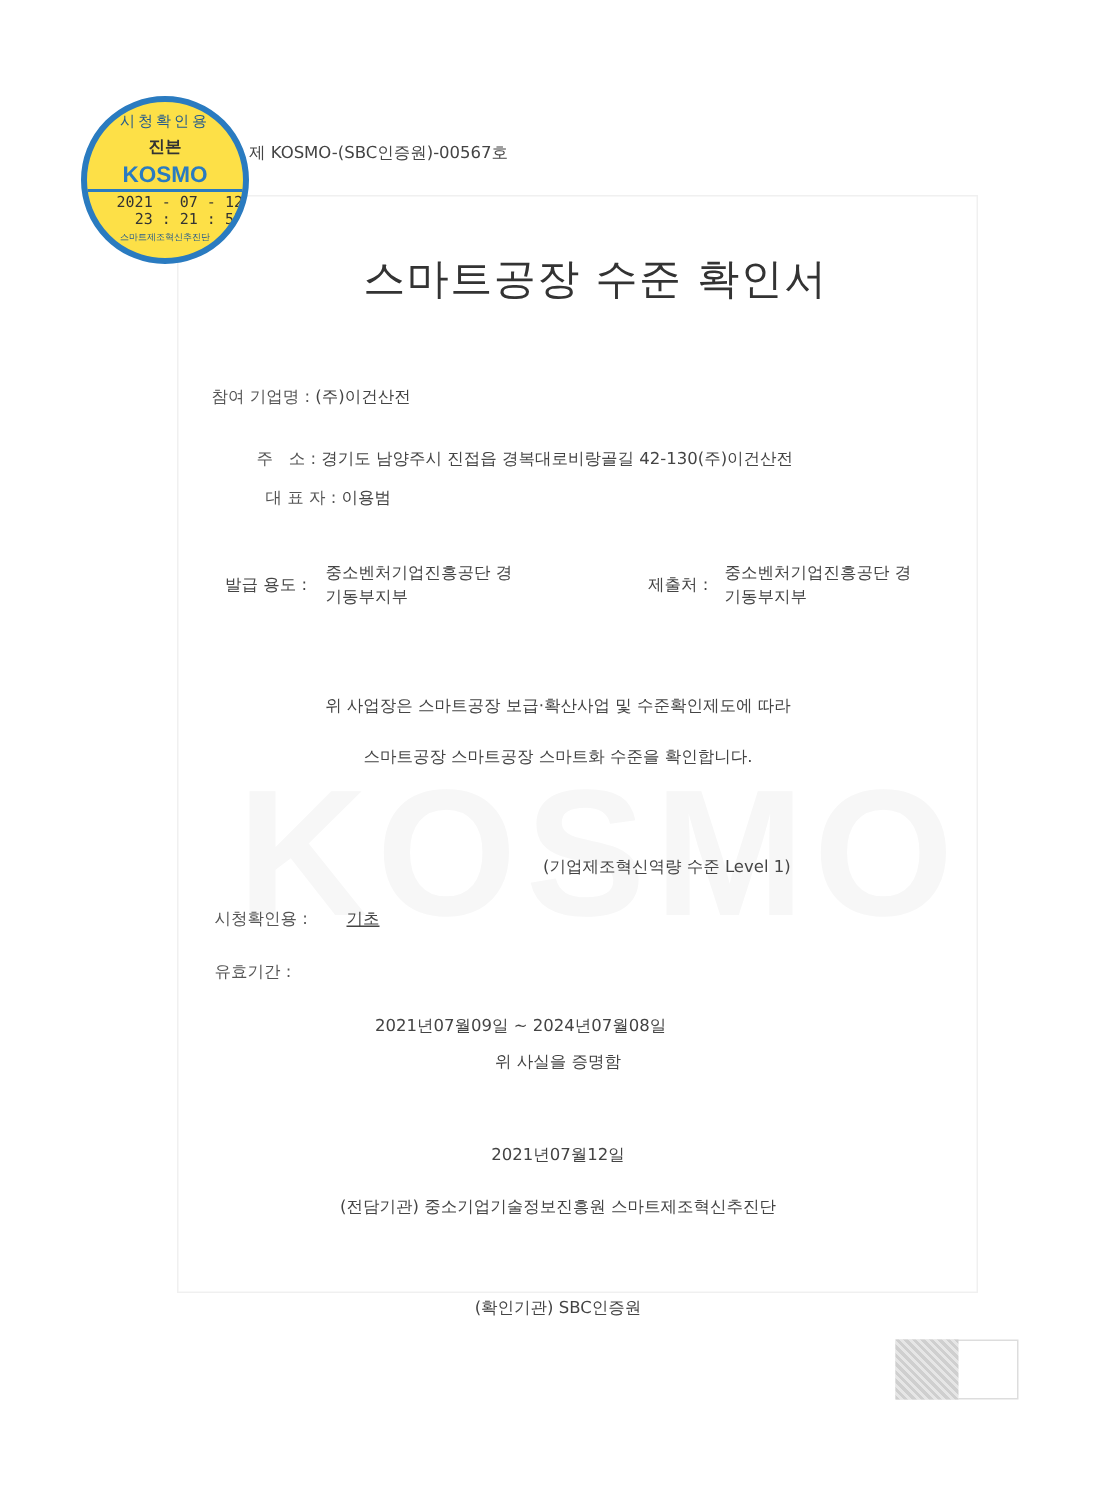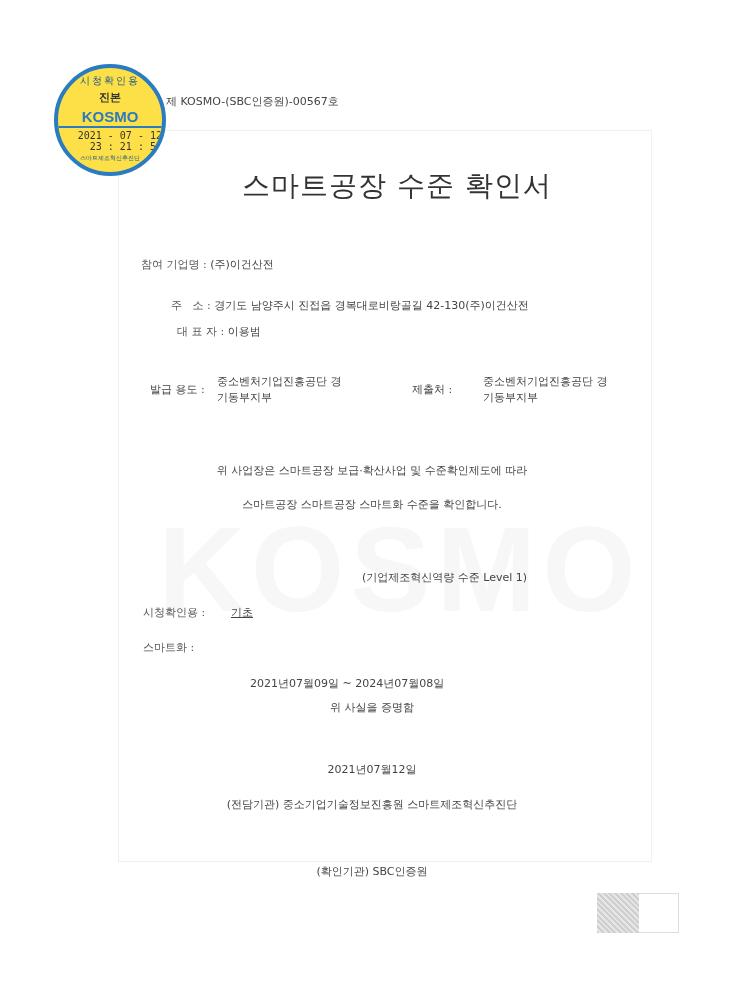--- a/index.html
+++ b/index.html
@@ -60,37 +60,37 @@
   <span class="label">대 표 자 :</span>
   <span class="val">이용범</span>
 </div>
 
 <div class="bl label" style="left:150px; top:382px;">발급 용도 :</div>
 <div class="bl" style="left:217px; top:374px;">
   <div>중소벤처기업진흥공단 경</div>
   <div>기동부지부</div>
 </div>
 
-<div class="bl label" style="left:412px; top:382px;">제출처 :</div>
+<div class="bl label" style="left:432px; top:382px;">제출처 :</div>
 <div class="bl" style="left:483px; top:374px;">
   <div>중소벤처기업진흥공단 경</div>
   <div>기동부지부</div>
 </div>
 
 <div class="c" style="top:463px;">위 사업장은 스마트공장 보급·확산사업 및 수준확인제도에 따라</div>
 <div class="c" style="top:497px;">스마트공장 스마트공장 스마트화 수준을 확인합니다.</div>
 
 <div class="row" style="left:143px; top:605px;">
   <span class="label">시청확인용 :</span>
 </div>
 <div class="row val" style="left:231px; top:605px;text-decoration:underline;">기초</div>
 <div class="row val" style="left:362px; top:570px;">(기업제조혁신역량 수준 Level 1)</div>
 
 <div class="row" style="left:143px; top:640px;">
-  <span class="label">스마트화 :</span>
+  <span class="label">유효기간 :</span>
 </div>
 <div class="row val" style="left:250px; top:676px;">2021년07월09일 ~ 2024년07월08일</div>
 
 <div class="c" style="top:700px;">위 사실을 증명함</div>
 <div class="c" style="top:762px;">2021년07월12일</div>
 <div class="c" style="top:797px;">(전담기관) 중소기업기술정보진흥원 스마트제조혁신추진단</div>
 <div class="c" style="top:833px;margin-top:31px;">(확인기관) SBC인증원</div>
 
 <div class="qr-box"></div>
 <div class="qr"></div>

